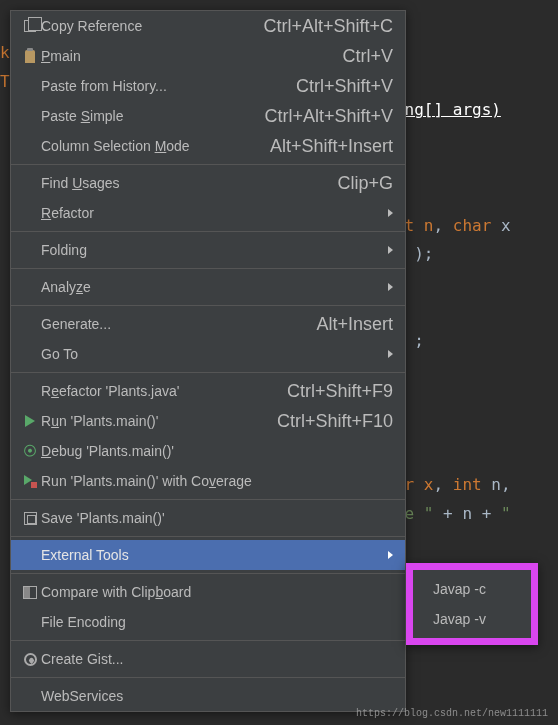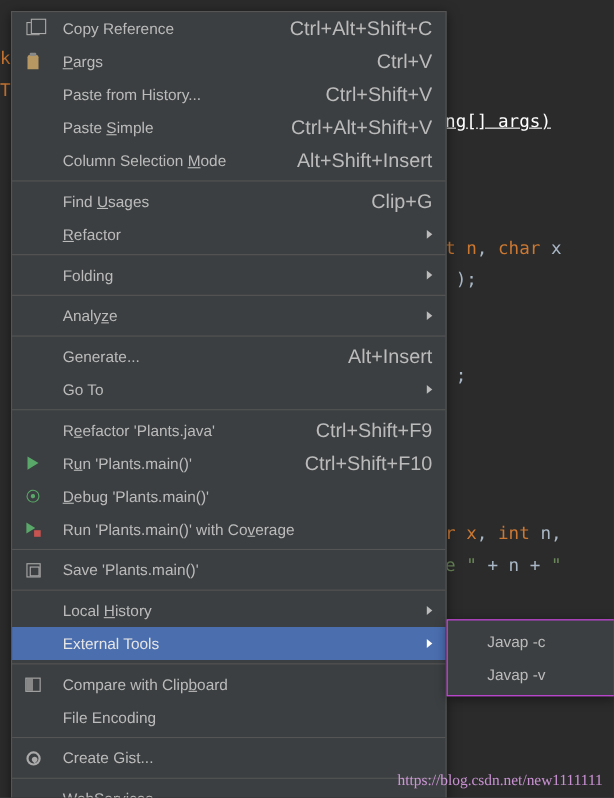--- a/index.html
+++ b/index.html
@@ -42,52 +42,52 @@
   .menu-item.highlighted {
     background: #4b6eaf;
     color: #e5e5e5;
   }
   .menu-item .icon {
     width: 22px; height: 16px;
     display: inline-flex;
     align-items: center; justify-content: center;
     flex-shrink: 0;
   }
-  .menu-item .label { flex-shrink: 0; padding-left: 16px; }
+  .menu-item .label { flex-shrink: 0; }
   .menu-item .spacer { flex: 1; }
   .menu-item .shortcut { color: #bbbbbb; font-size: 18px; }
   .menu-item .arrow {
     width: 0; height: 0;
     border-top: 4px solid transparent;
     border-bottom: 4px solid transparent;
     border-left: 5px solid #bbbbbb;
     margin-left: 8px;
   }
   .menu-item.highlighted .arrow { border-left-color: #ffffff; }
   .separator {
     height: 1px;
     background: #555;
     margin: 3px 0;
   }
   .mnemonic { text-decoration: underline; }
   .submenu {
     position: absolute;
     top: 563px; left: 406px;
-    width: 153px;
+    width: 132px;
     background: #3c3f41;
-    border: 1px solid #d946ef;
+    border: 7px solid #d946ef;
     box-shadow: 0 2px 10px rgba(0,0,0,0.5);
     padding: 4px 0;
   }
   .submenu .menu-item { padding: 0 14px 0 20px; }
   .watermark {
     position: absolute;
     bottom: 6px; right: 10px;
-    color: #f0abfc; font-size: 14px;
-    font-family: Liberation Serif, serif;
+    color: #a3a3a3; font-size: 10px;
+    font-family: Liberation Mono, monospace;
     opacity: 0.8;
   }
   
   .ico-copy { width:12px; height:12px; border:1px solid #aaa; position:relative; }
   .ico-copy::after { content:""; position:absolute; width:12px; height:12px; border:1px solid #aaa; top:-4px; left:3px; background:#3c3f41; }
   .ico-paste { width:10px; height:13px; background:#b89862; border-radius:2px 2px 0 0; position:relative; }
   .ico-paste::after{content:"";position:absolute;width:6px;height:3px;background:#888;top:-2px;left:2px;border-radius:1px;}
   .ico-run { width:0;height:0;border-top:6px solid transparent;border-bottom:6px solid transparent;border-left:10px solid #59a869; }
   .ico-debug { color:#59a869; font-size:14px; }
   .ico-cov { position:relative; width:12px;height:12px; }
@@ -128,21 +128,21 @@
         <span class="ico-copy"></span>
       </span>
       <span class="label">Copy Reference</span>
       <span class="spacer"></span>
       <span class="shortcut">Ctrl+Alt+Shift+C</span>
     </div>
     <div class="menu-item">
       <span class="icon">
         <span class="ico-paste"></span>
       </span>
-      <span class="label"><span></span><span class="mnemonic">P</span><span>args</span></span>
+      <span class="label"><span></span><span class="mnemonic">P</span><span>main</span></span>
       <span class="spacer"></span>
       <span class="shortcut">Ctrl+V</span>
     </div>
     <div class="menu-item">
       <span class="icon"></span>
       <span class="label">Paste from History...</span>
       <span class="spacer"></span>
       <span class="shortcut">Ctrl+Shift+V</span>
     </div>
     <div class="menu-item">
@@ -231,26 +231,20 @@
     </div>
     <div class="separator"></div>
     <div class="menu-item">
       <span class="icon">
         <span class="ico-save"></span>
       </span>
       <span class="label">Save 'Plants.main()'</span>
       <span class="spacer"></span>
     </div>
     <div class="separator"></div>
-    <div class="menu-item">
-      <span class="icon"></span>
-      <span class="label"><span>Local </span><span class="mnemonic">H</span><span>istory</span></span>
-      <span class="spacer"></span>
-      <span class="arrow"></span>
-    </div>
     <div class="menu-item highlighted">
       <span class="icon"></span>
       <span class="label">External Tools</span>
       <span class="spacer"></span>
       <span class="arrow"></span>
     </div>
     <div class="separator"></div>
     <div class="menu-item">
       <span class="icon">
         <span class="ico-compare"></span>

